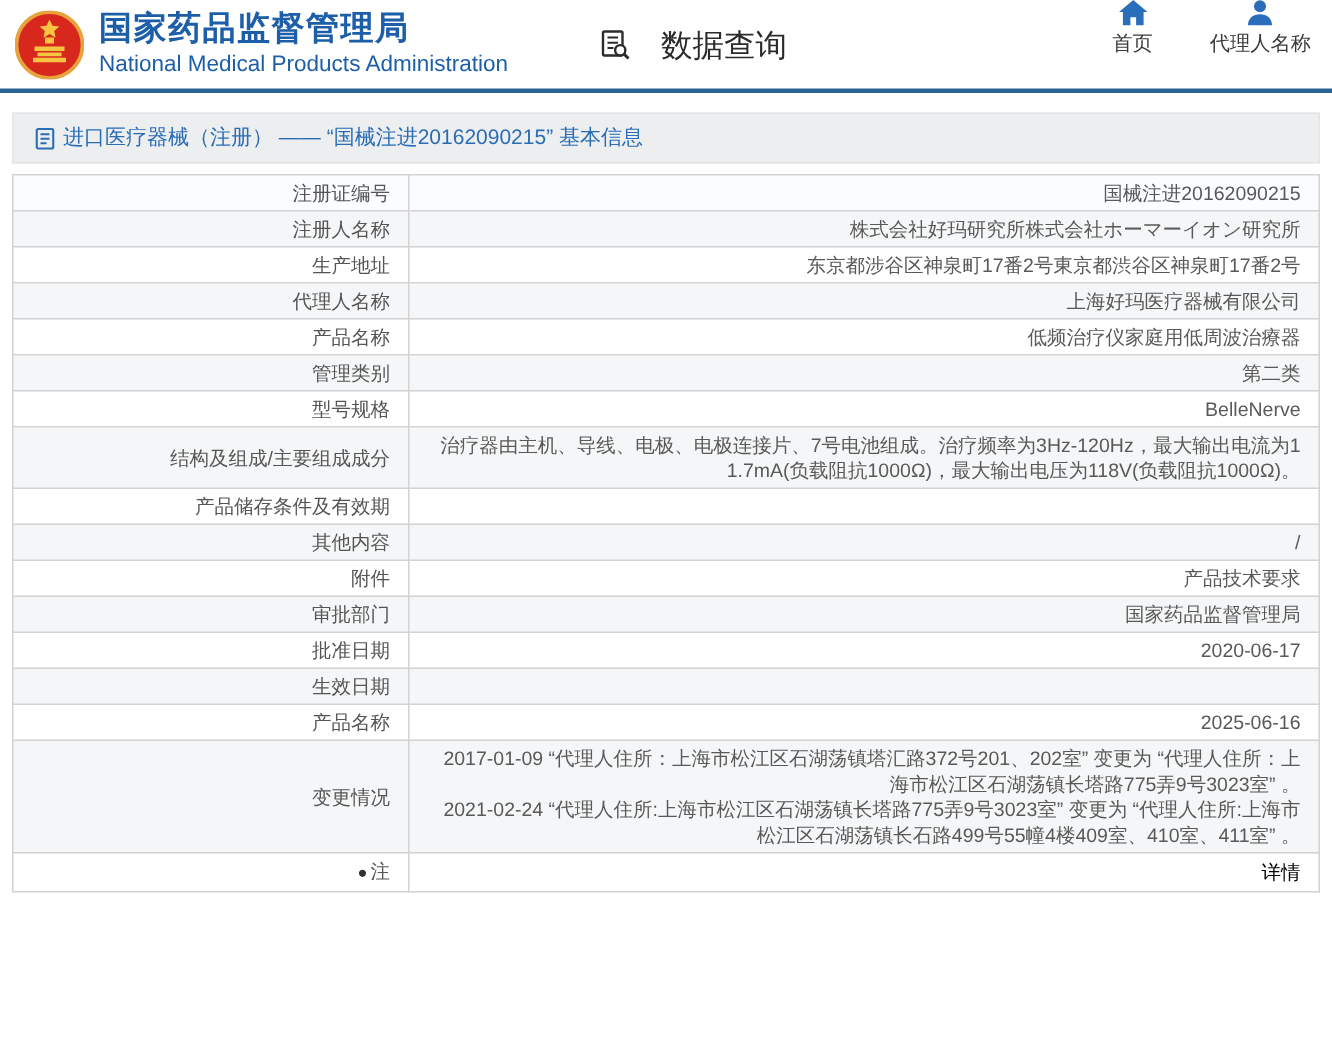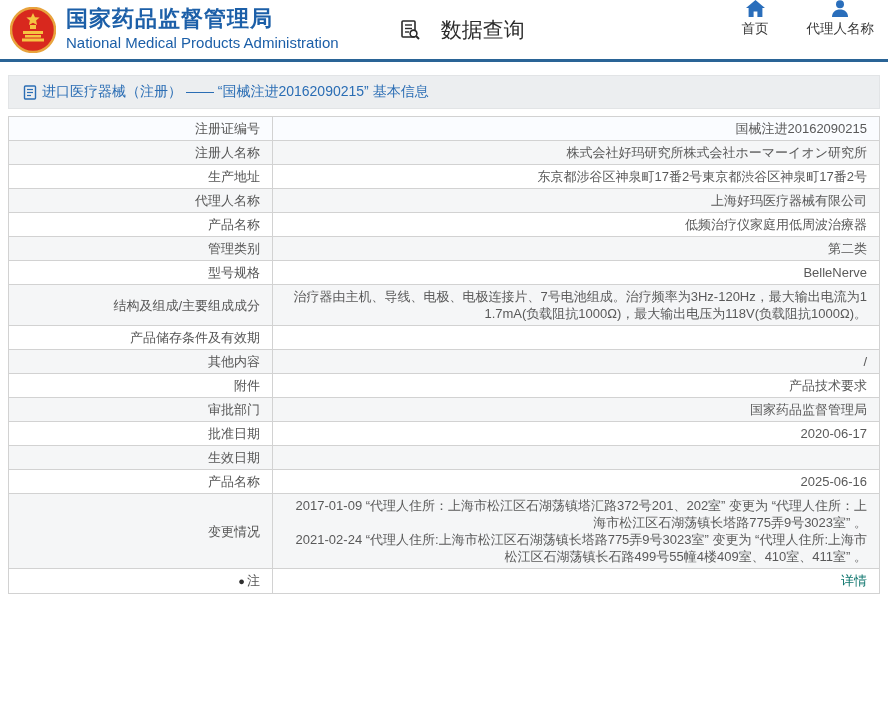--- a/index.html
+++ b/index.html
@@ -30,21 +30,21 @@
   table.info { width:100%; border-collapse:collapse; table-layout:fixed;
     font-size:13px; color:#595959; }
   table.info td { border:1px solid #d2d2d2; padding:3px 12px; line-height:17px;
     vertical-align:middle; word-break:break-all; }
   td.cell-label { width:264px; text-align:right; color:#555; }
   td.cell-value { text-align:right; }
   table.info tr:nth-child(even) { background:#f5f6f7; }
   table.info tr:nth-child(odd)  { background:#ffffff; }
   table.info tr:first-child     { background:#fafcff; }
   .note-bullet { color:#2f2f2f; font-size:11px; margin-right:2px; }
-  a.detail-link { color:#0f766e; text-decoration:none; cursor:pointer;font-family:Liberation Mono, monospace; }
+  a.detail-link { color:#000000; text-decoration:none; cursor:pointer; }
 
   .icon-svg { display:block; }
 </style>
 </head>
 <body>
 
 <div class="header">
   <div class="logo-wrap">
     <span>
       <svg class="emblem icon-svg" width="46" height="46" viewBox="0 0 46 46">

